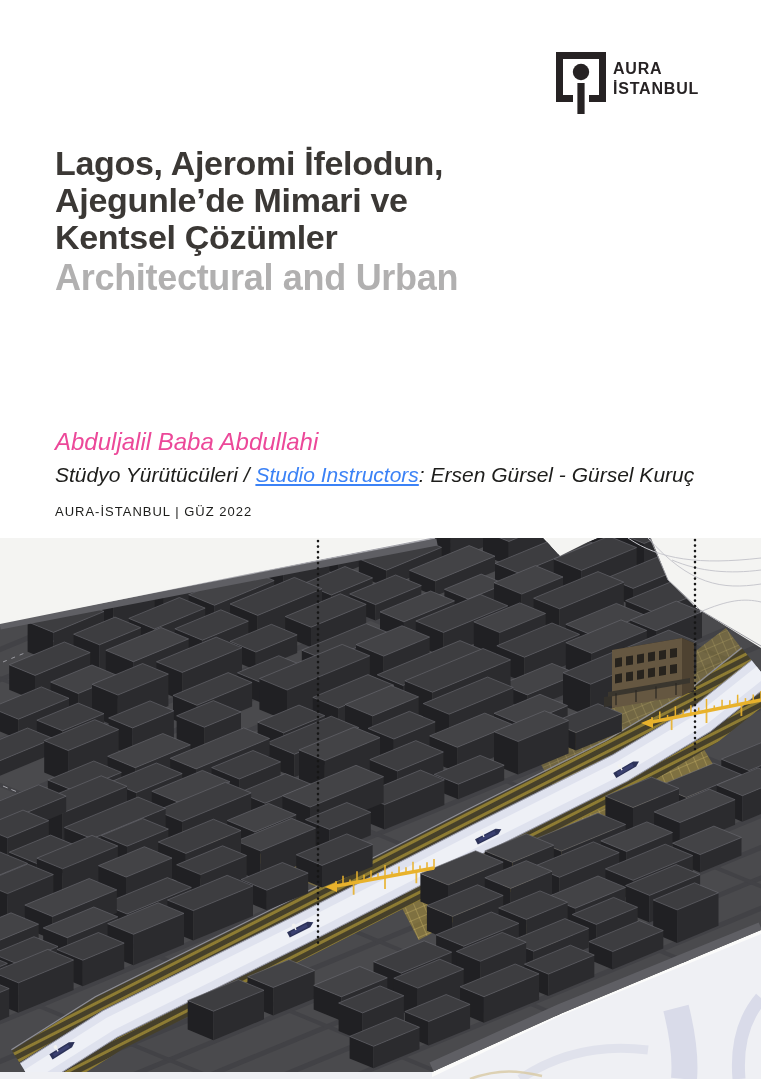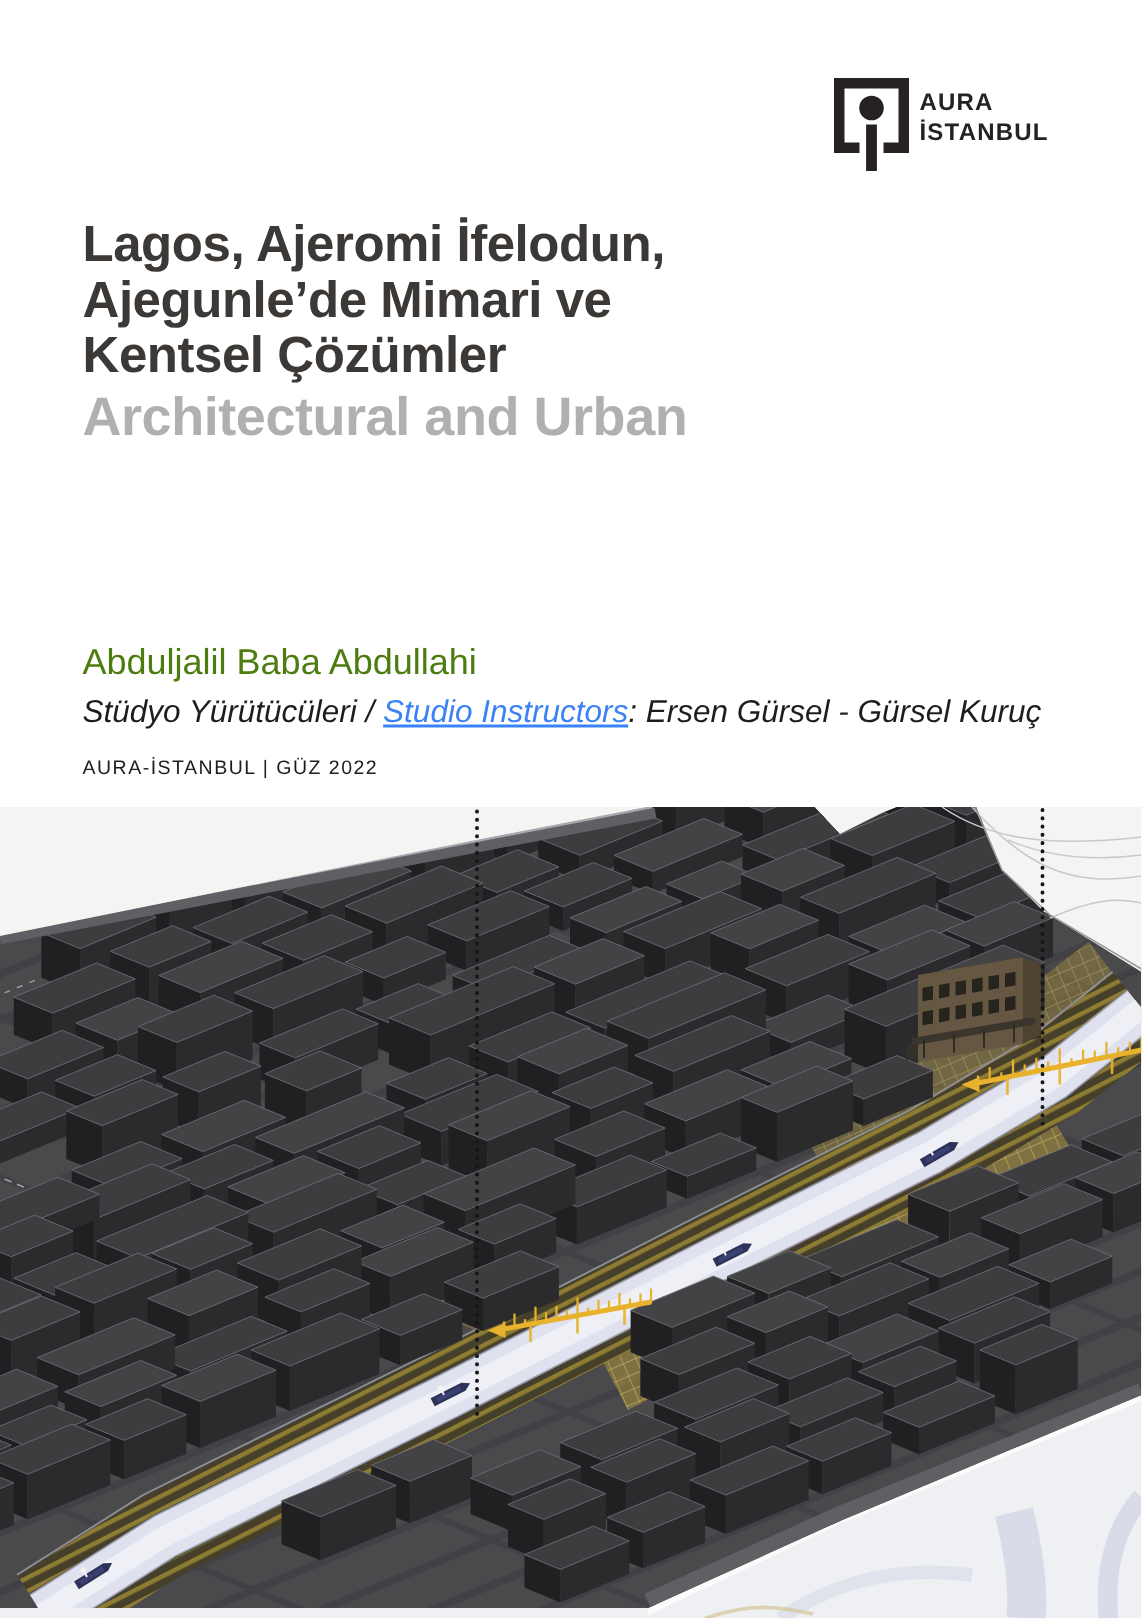--- a/index.html
+++ b/index.html
@@ -8,21 +8,21 @@
   
   .logo{position:absolute;left:556px;top:52px;display:flex;align-items:flex-start;}
   .logo svg{display:block;}
   .logo-text{margin-left:7px;margin-top:7px;color:#262223;font-weight:bold;
              font-size:16px;line-height:20px;letter-spacing:0.8px;}
   
   .title-tr{position:absolute;left:55px;top:145px;margin:0;color:#3b3835;
             font-size:34px;line-height:37px;font-weight:bold;letter-spacing:-0.3px;}
   .title-en{position:absolute;left:55px;top:252px;margin:0;color:#b1b0b0;
             font-size:36px;line-height:52px;font-weight:bold;letter-spacing:-0.3px;}
-  .author{position:absolute;left:55px;top:428px;color:#4d7c0f;
+  .author{position:absolute;left:55px;top:428px;color:#ec4899;font-style:italic;
           font-size:24px;line-height:28px;}
   .instructors{position:absolute;left:55px;top:462px;color:#1d1d1b;font-style:italic;
           font-size:21px;line-height:26px;white-space:nowrap;}
   .instructors .en{color:#3b82f6;text-decoration:underline;}
   .footer-line{position:absolute;left:55px;top:504px;color:#1d1d1b;font-size:13px;
           letter-spacing:1px;}
   
   .render{position:absolute;left:0;top:538px;width:761px;height:541px;}
   .render svg{display:block;}
 </style>

